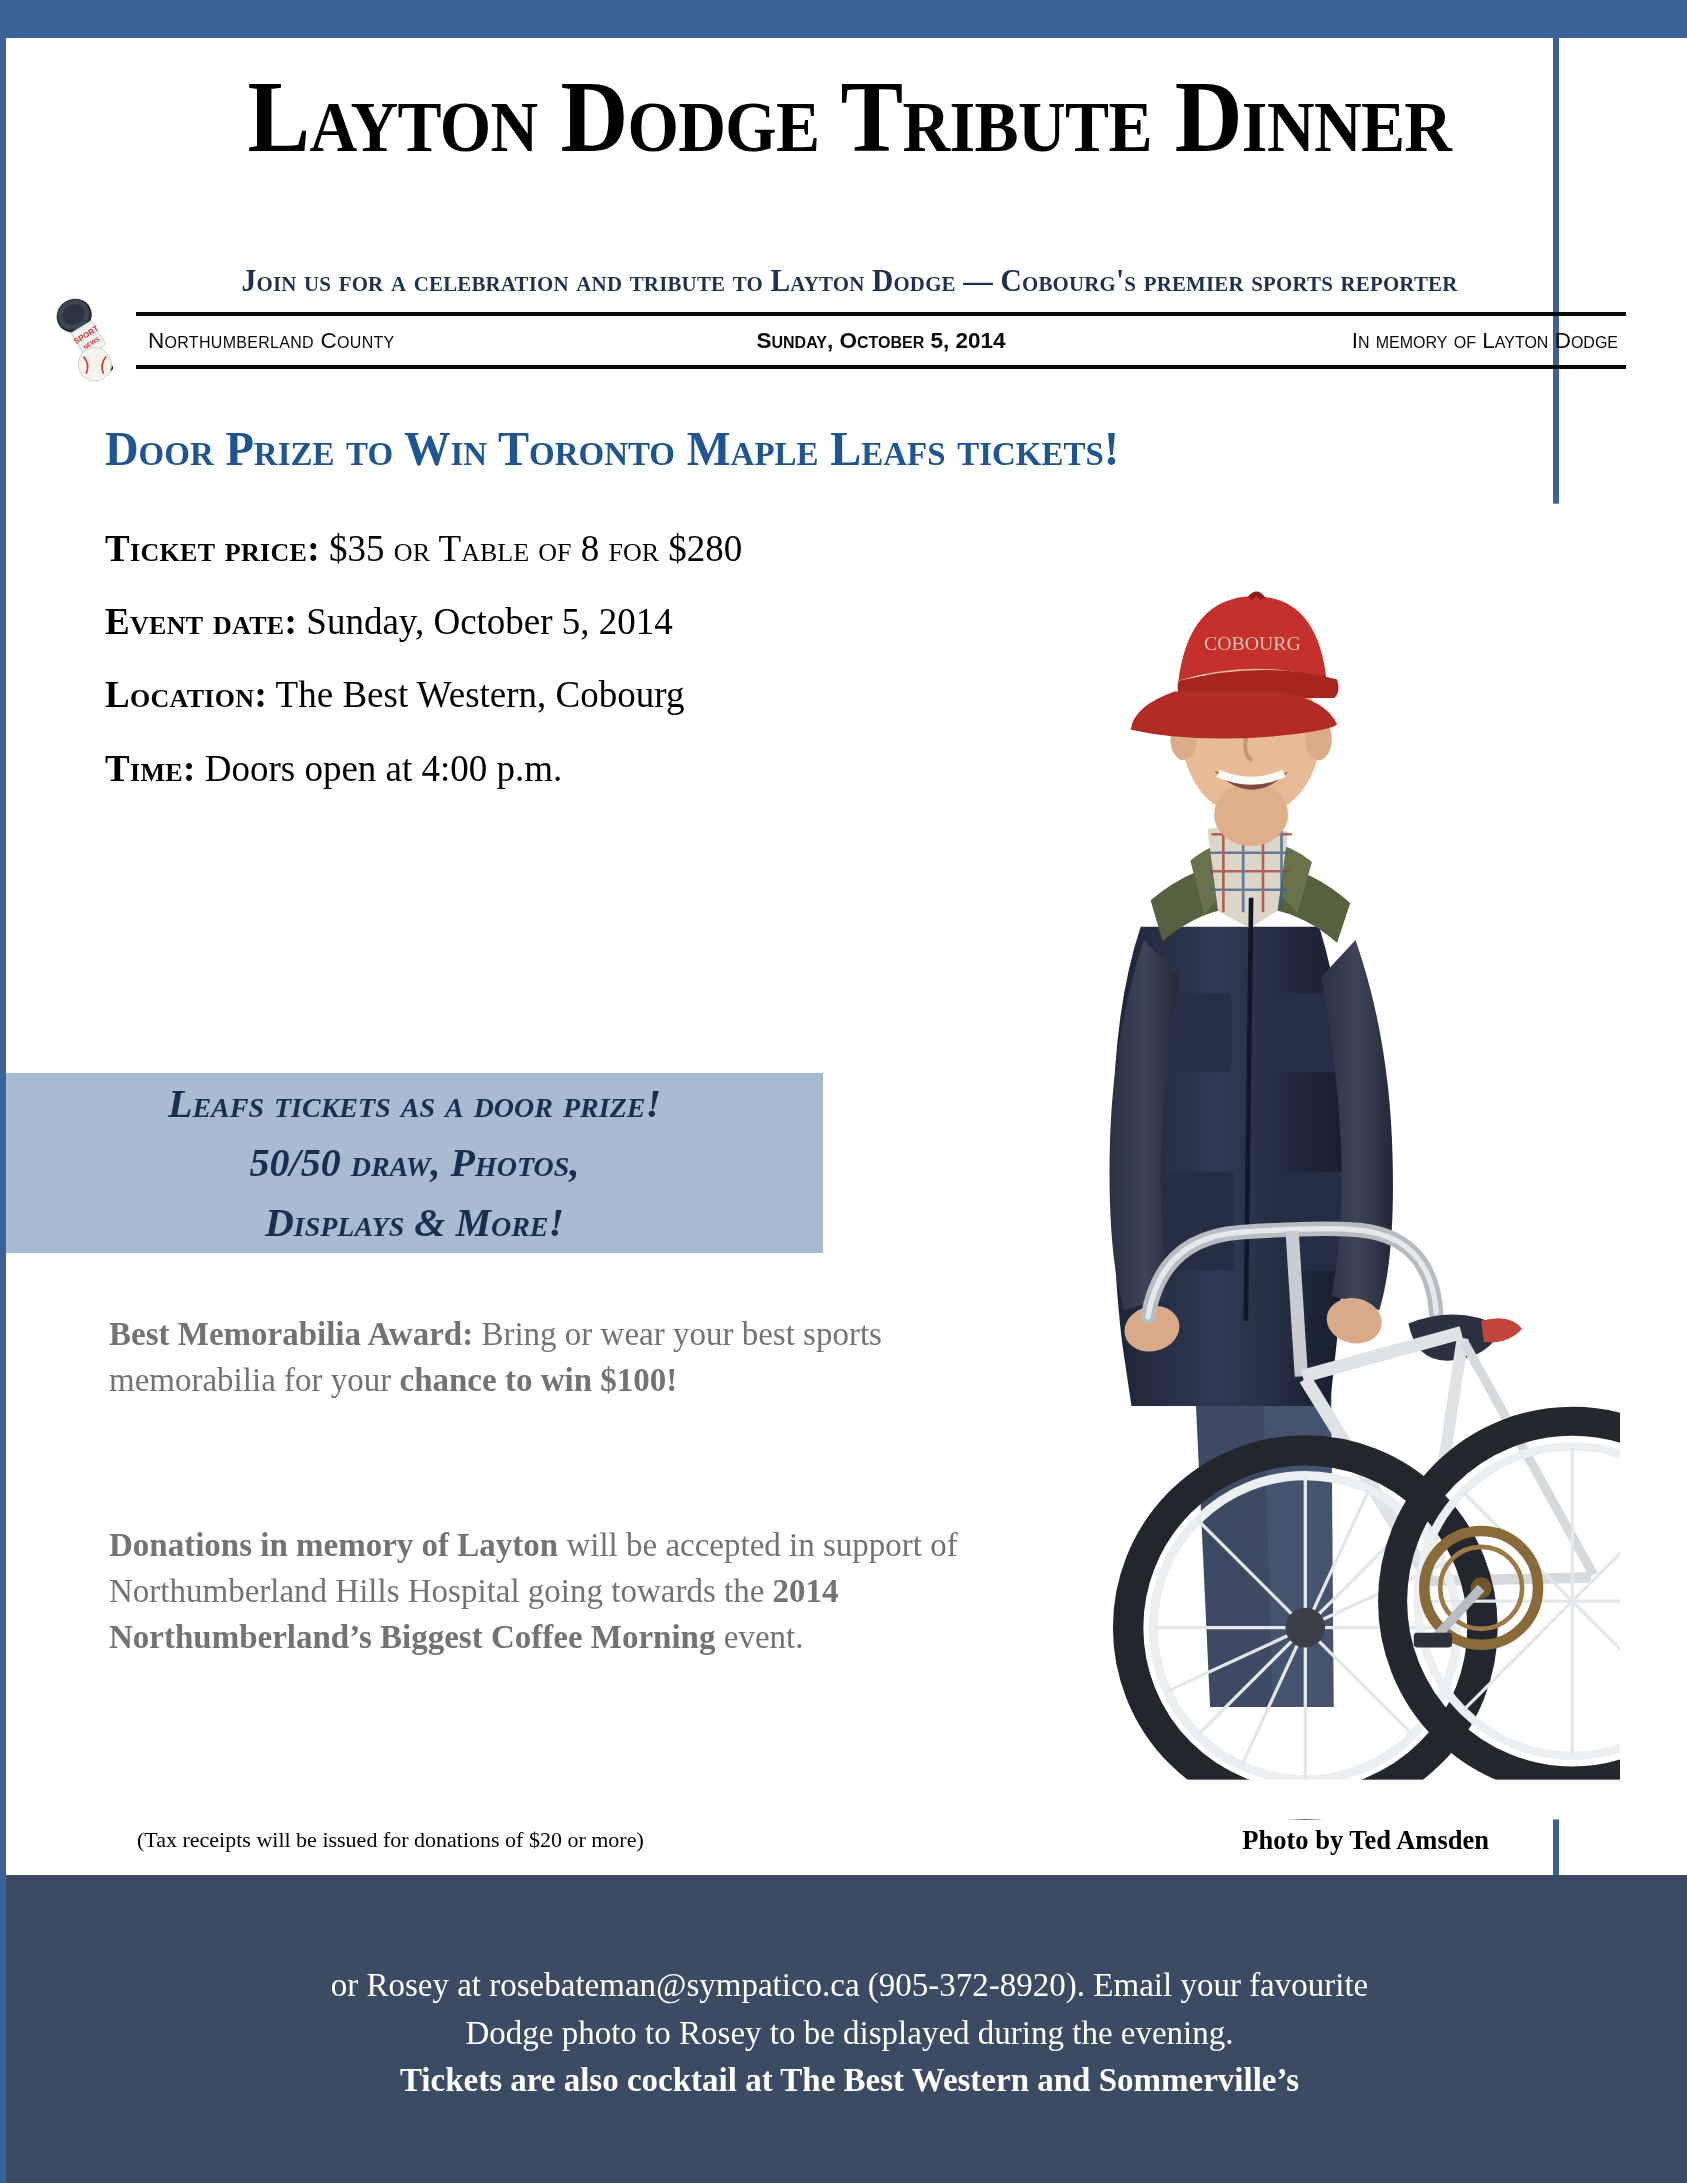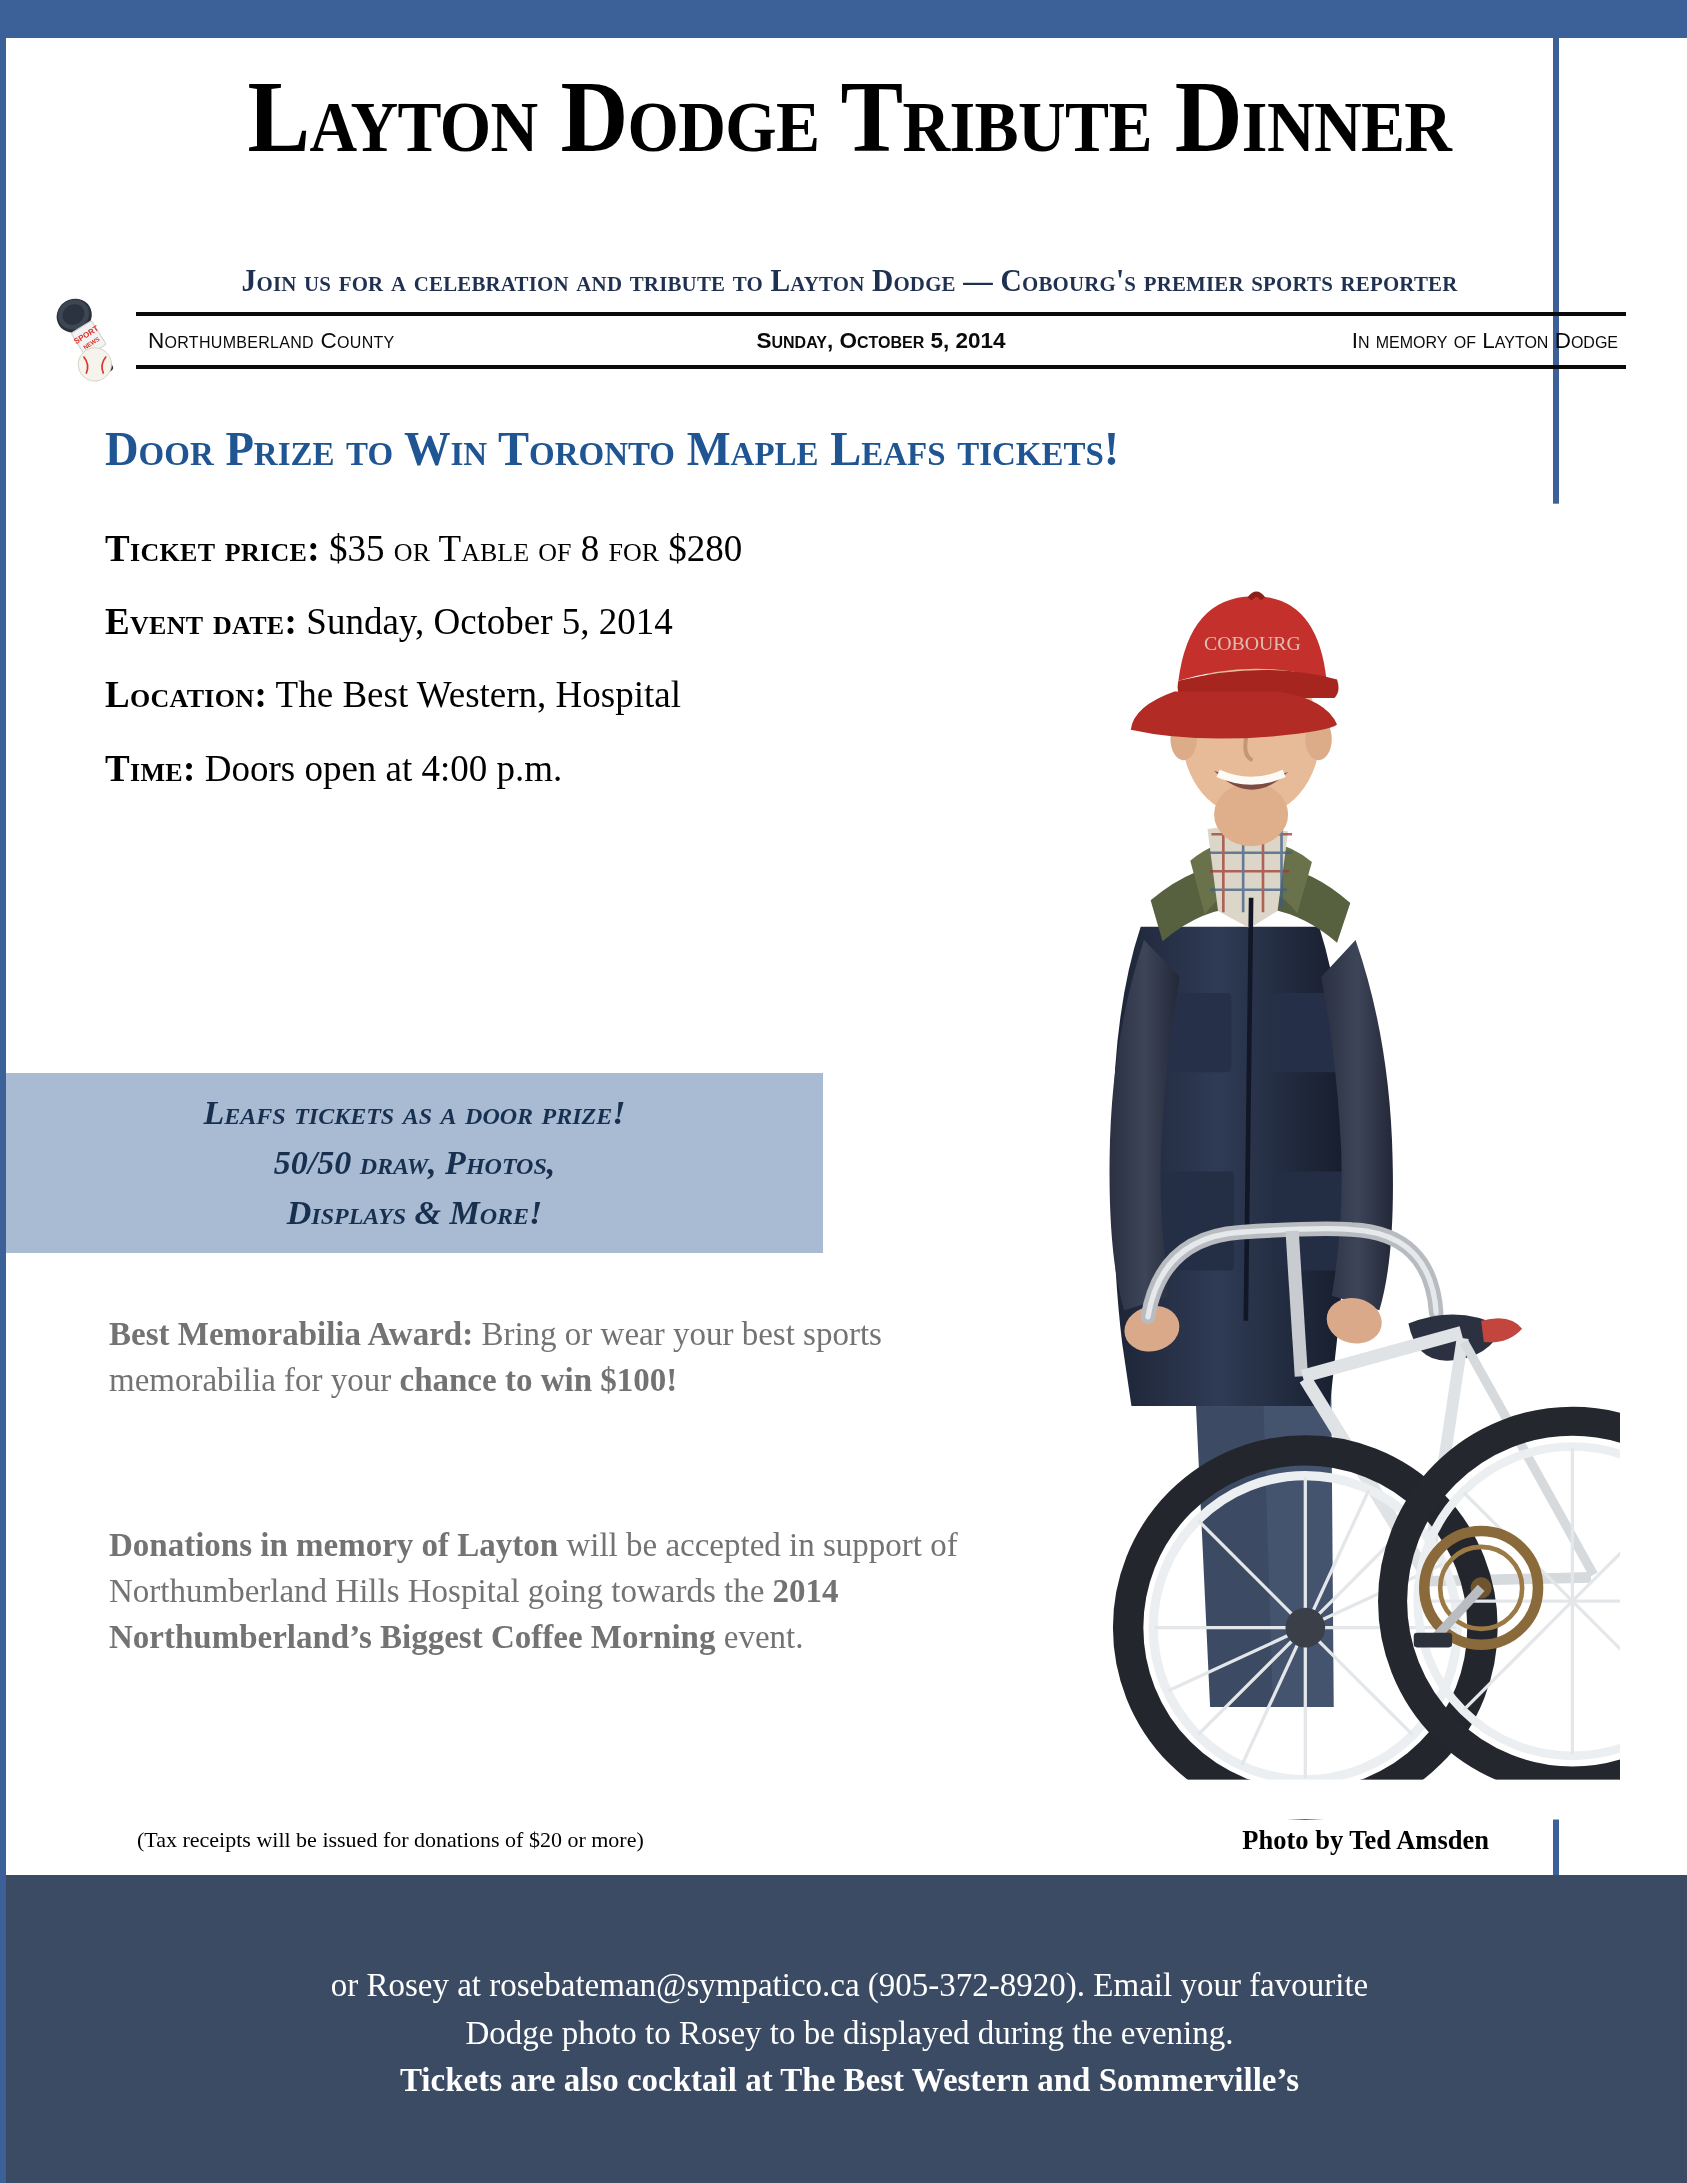--- a/index.html
+++ b/index.html
@@ -118,21 +118,21 @@
     position:absolute;left:0px;top:1073px;width:817px;height:180px;
     background:#a9bad3;
     display:flex;flex-direction:column;
     align-items:center;justify-content:center;
   }
   .callout div{
     font-family:"Liberation Serif", serif;
     font-style:italic;
     font-weight:700;
     font-variant:small-caps;
-    font-size:34px;
+    font-size:40px;
     color:#17304f;
     line-height:1.48;
     white-space:nowrap;
   }
   
   .para{
     position:absolute;left:103px;width:867px;
     font-family:"Liberation Serif", serif;
     font-size:33px;
     line-height:1.40;
@@ -225,21 +225,21 @@
       <span class="sc">$35 or Table of 8 for $280</span>
     </div>
 
     <div class="line">
       <span class="lbl">Event date:</span>
       <span>Sunday, October 5, 2014</span>
     </div>
 
     <div class="line">
       <span class="lbl">Location:</span>
-      <span>The Best Western, Hospital</span>
+      <span>The Best Western, Cobourg</span>
     </div>
 
     <div class="line time">
       <span class="lbl">Time:</span>
       <span>Doors open at 4:00 p.m.</span>
     </div>
 
   </div>
 
   <div class="callout">

